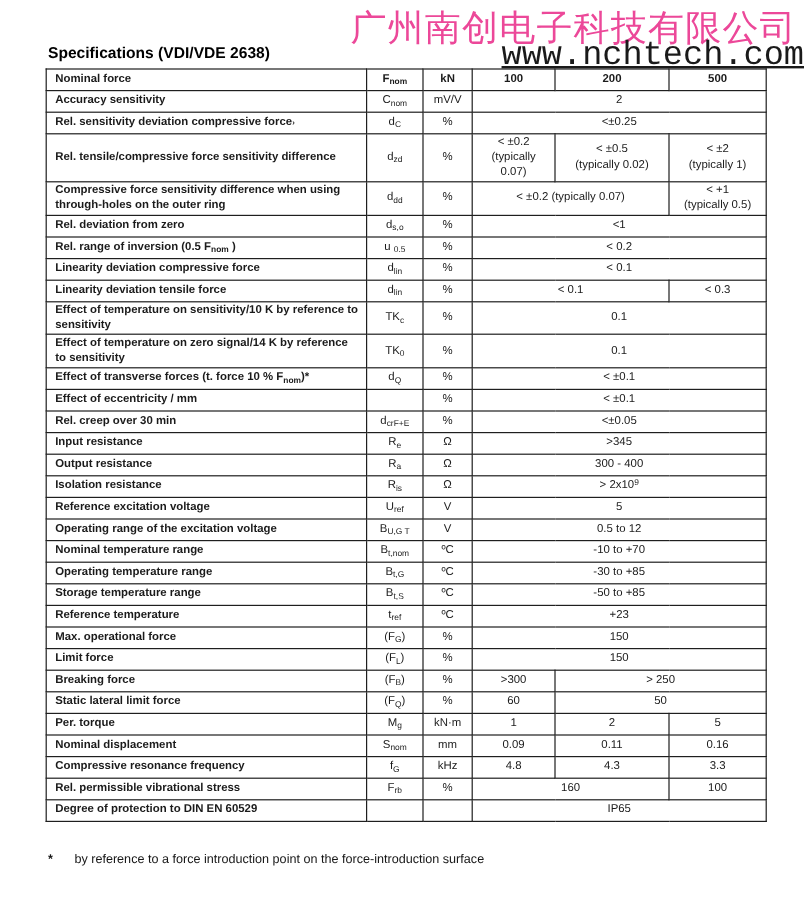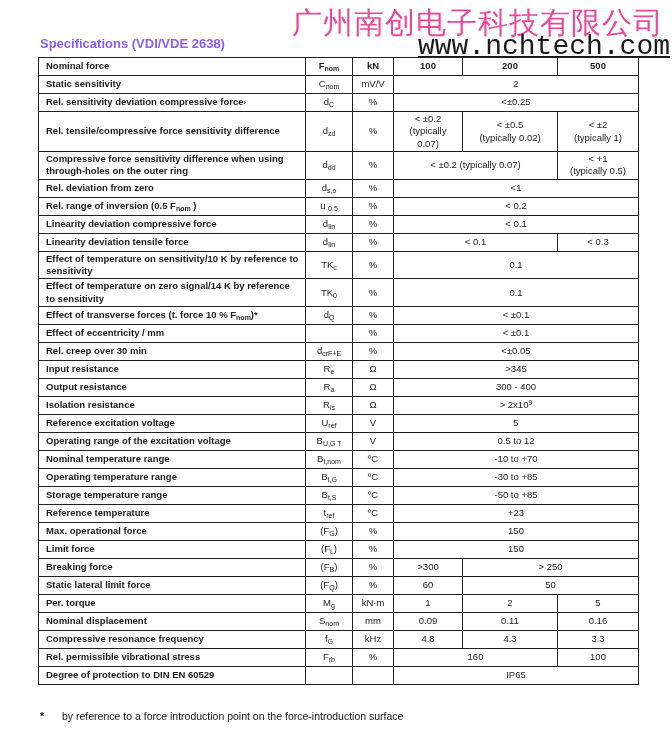--- a/index.html
+++ b/index.html
@@ -35,21 +35,21 @@
     text-decoration: underline;
     white-space: nowrap;
   }
   .page-title {
     position: absolute;
     top: 36px;
     left: 40px;
     margin: 0;
     font-size: 13px;
     font-weight: bold;
-    color: #8b5cf6;
+    color: #000000;
   }
   table.spec-table {
     position: absolute;
     top: 57px;
     left: 38px;
     width: 600px;
     border-collapse: collapse;
     table-layout: fixed;
     font-size: 9.5px;
     color: #1b1b1b;
@@ -122,21 +122,21 @@
   <tbody id="spec-body">
       <tr class="hdr">
         <td class="c-label">Nominal force</td>
         <td class="c-symbol">F<sub>nom</sub></td>
         <td class="c-unit">kN</td>
         <td class="c-value">100</td>
         <td class="c-value">200</td>
         <td class="c-value">500</td>
       </tr>
       <tr>
-        <td class="c-label">Static sensitivity</td>
+        <td class="c-label">Accuracy sensitivity</td>
         <td class="c-symbol">C<sub>nom</sub></td>
         <td class="c-unit">mV/V</td>
         <td class="c-value" colspan="3">2</td>
       </tr>
       <tr>
         <td class="c-label">Rel. sensitivity deviation compressive force<small>›</small></td>
         <td class="c-symbol">d<sub>C</sub></td>
         <td class="c-unit">%</td>
         <td class="c-value" colspan="3">&lt;±0.25</td>
       </tr>

